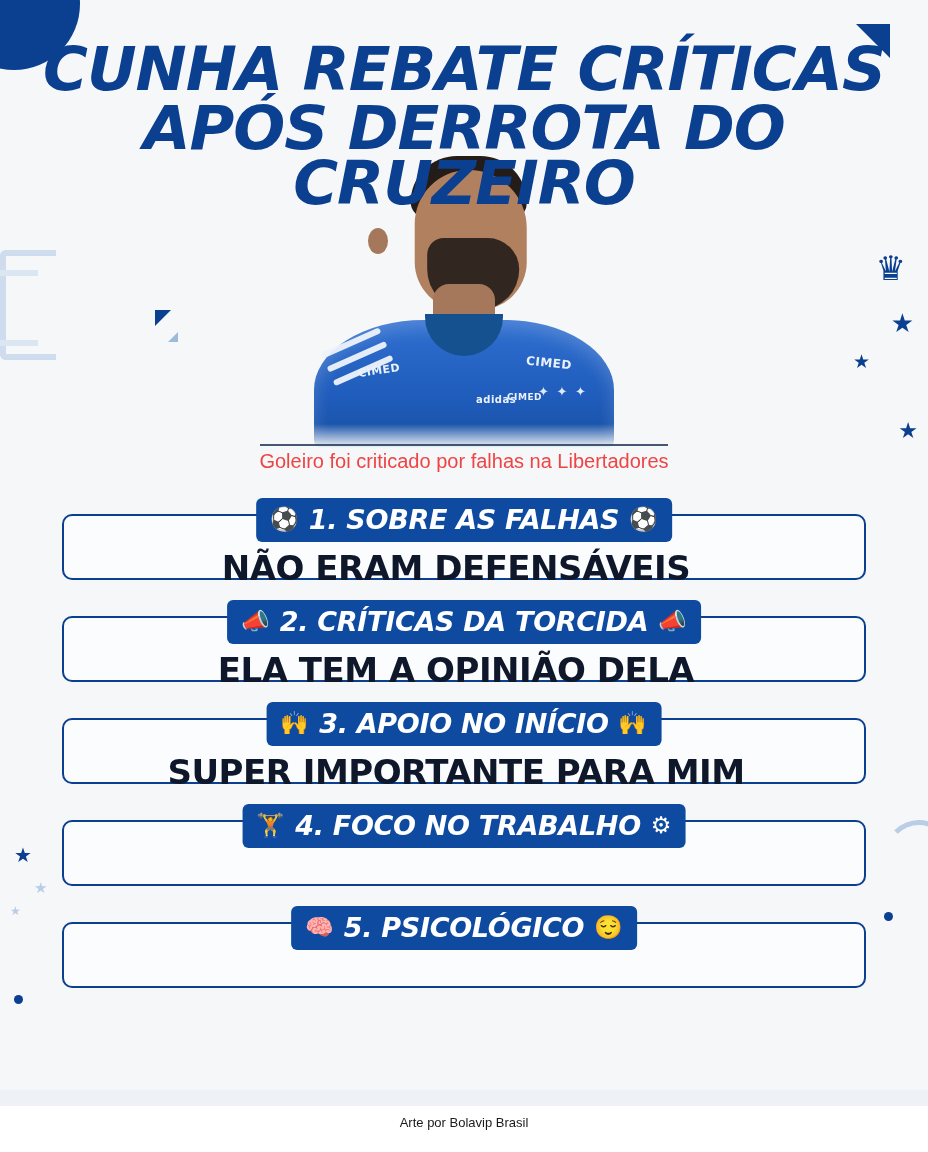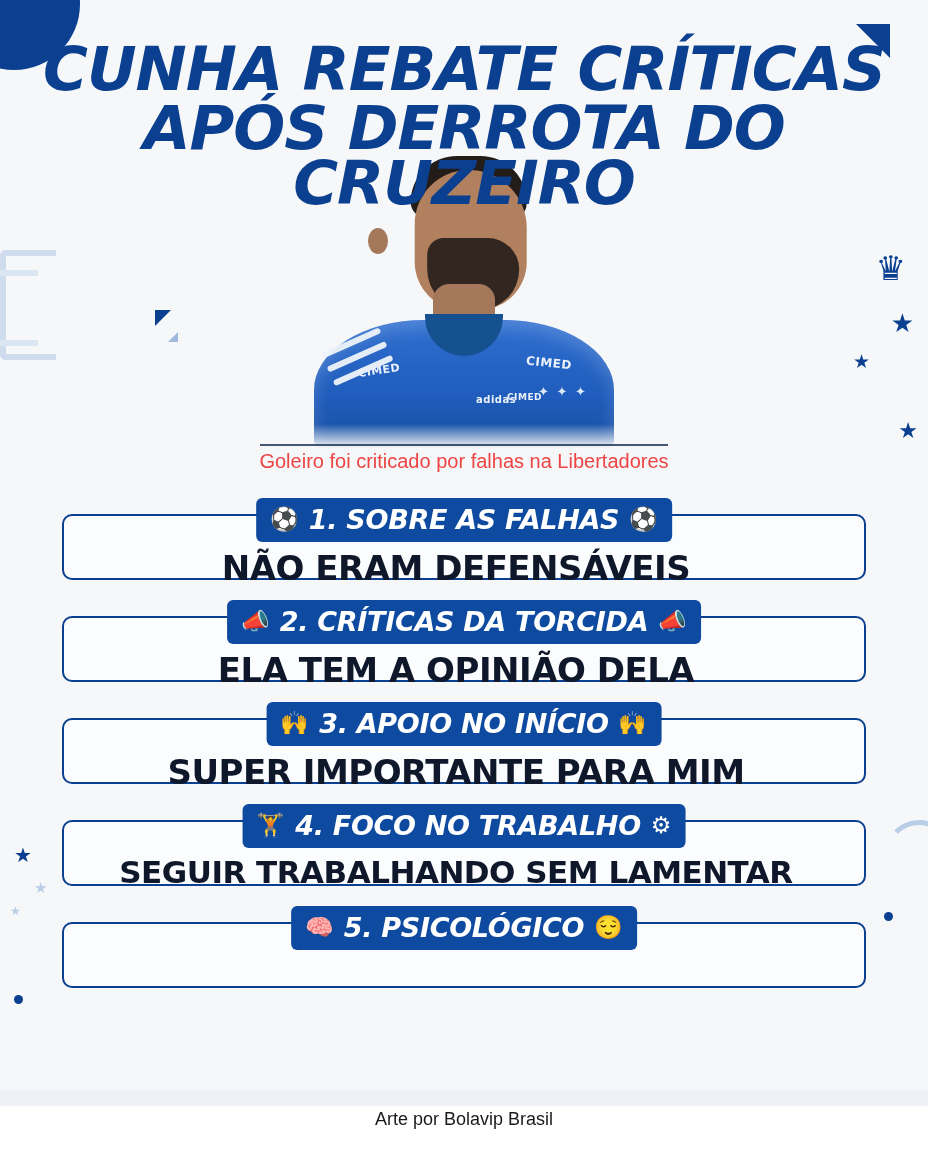--- a/index.html
+++ b/index.html
@@ -247,21 +247,21 @@
     letter-spacing: -.5px;
     text-transform: uppercase;
     white-space: nowrap;
   }
   .answer.sm { font-size: 31px; }
 
   
   .credit {
     position: absolute; left: 0; bottom: 22px; width: 100%;
     text-align: center;
-    font-size: 18px; color: #1a1a1a;
+    font-size: 13px; color: #1a1a1a;
     z-index: 6;
   }
 </style>
 </head>
 <body>
 
 <div class="canvas">
 
   <div class="deco circle-tl"></div>
   <div class="deco tri-tr"></div>
@@ -345,21 +345,20 @@
       <div class="answer">SUPER IMPORTANTE PARA MIM</div>
     </div>
 
     <div class="block">
       <div class="card"></div>
       <div class="pill">
         <span class="ico">🏋</span>
         <span class="pill-text">4. FOCO NO TRABALHO</span>
         <span class="ico">⚙</span>
       </div>
-      <div class="answer sm">SEGUIR TRABALHANDO SEM LAMENTAR</div>
     </div>
 
     <div class="block">
       <div class="card"></div>
       <div class="pill">
         <span class="ico">🧠</span>
         <span class="pill-text">5. PSICOLÓGICO</span>
         <span class="ico">😌</span>
       </div>
     </div>

